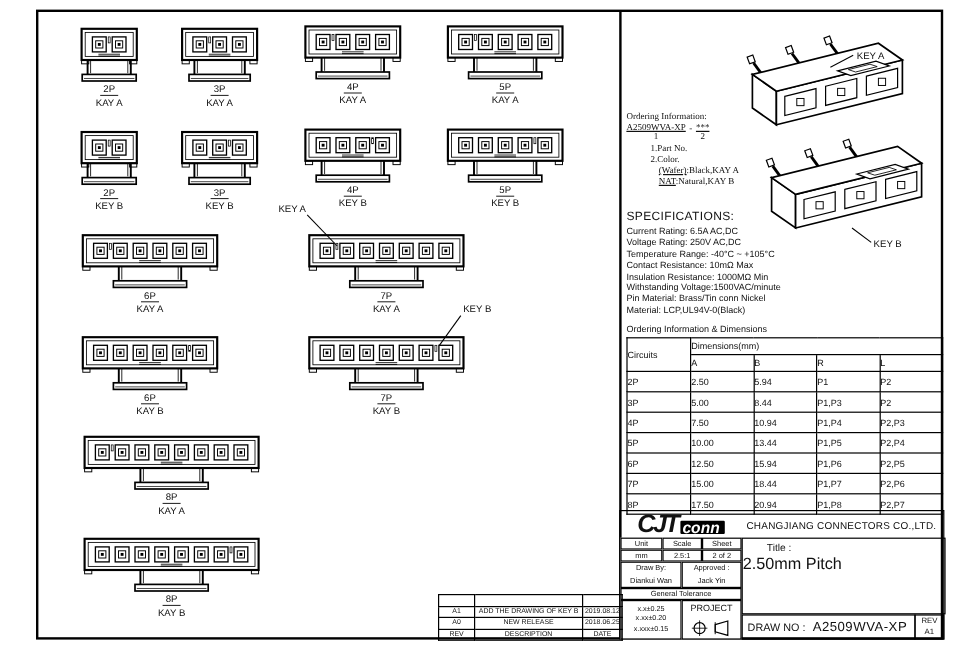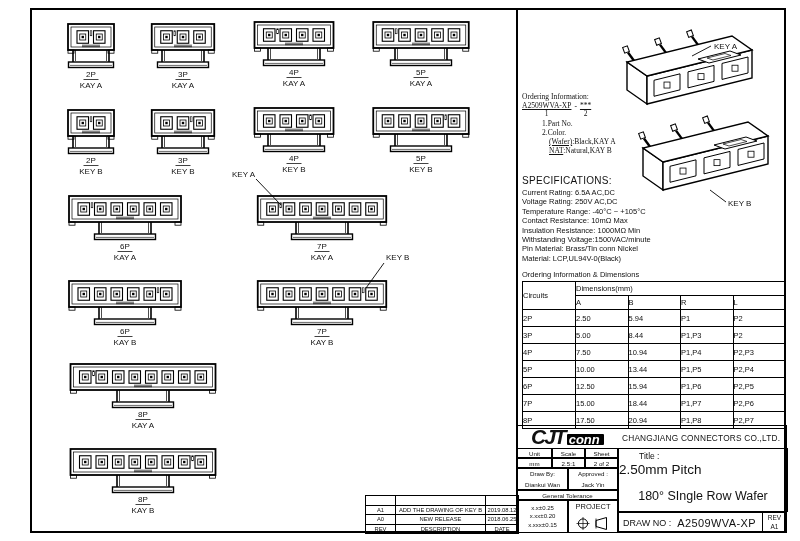--- a/index.html
+++ b/index.html
@@ -714,21 +714,20 @@
       <line x1="0.5" y1="7.5" x2="13.5" y2="7.5" stroke="#000" stroke-width="0.7"></line>
       <line x1="7" y1="1" x2="7" y2="14" stroke="#000" stroke-width="0.7"></line>
       <polygon points="20,4.5 30.5,1.5 30.5,13.5 20,10.5" fill="none" stroke="#000" stroke-width="1"></polygon>
       <line x1="20" y1="2.5" x2="20" y2="12.5" stroke="#000" stroke-width="0.8"></line>
     </svg>
   </div>
 
   <div class="title-cell">
     <span class="title-label">Title :</span>
     <div class="title-line1">2.50mm Pitch</div>
-    <div class="title-line2">180° SIngle Row Wafer</div>
   </div>
   <div class="drawno-cell">
     <span class="drawno-label">DRAW NO :</span>
     <span class="drawno-value">A2509WVA-XP</span>
   </div>
   <div class="rev-cell">
     <span>REV</span>
     <span>A1</span>
   </div>
 

